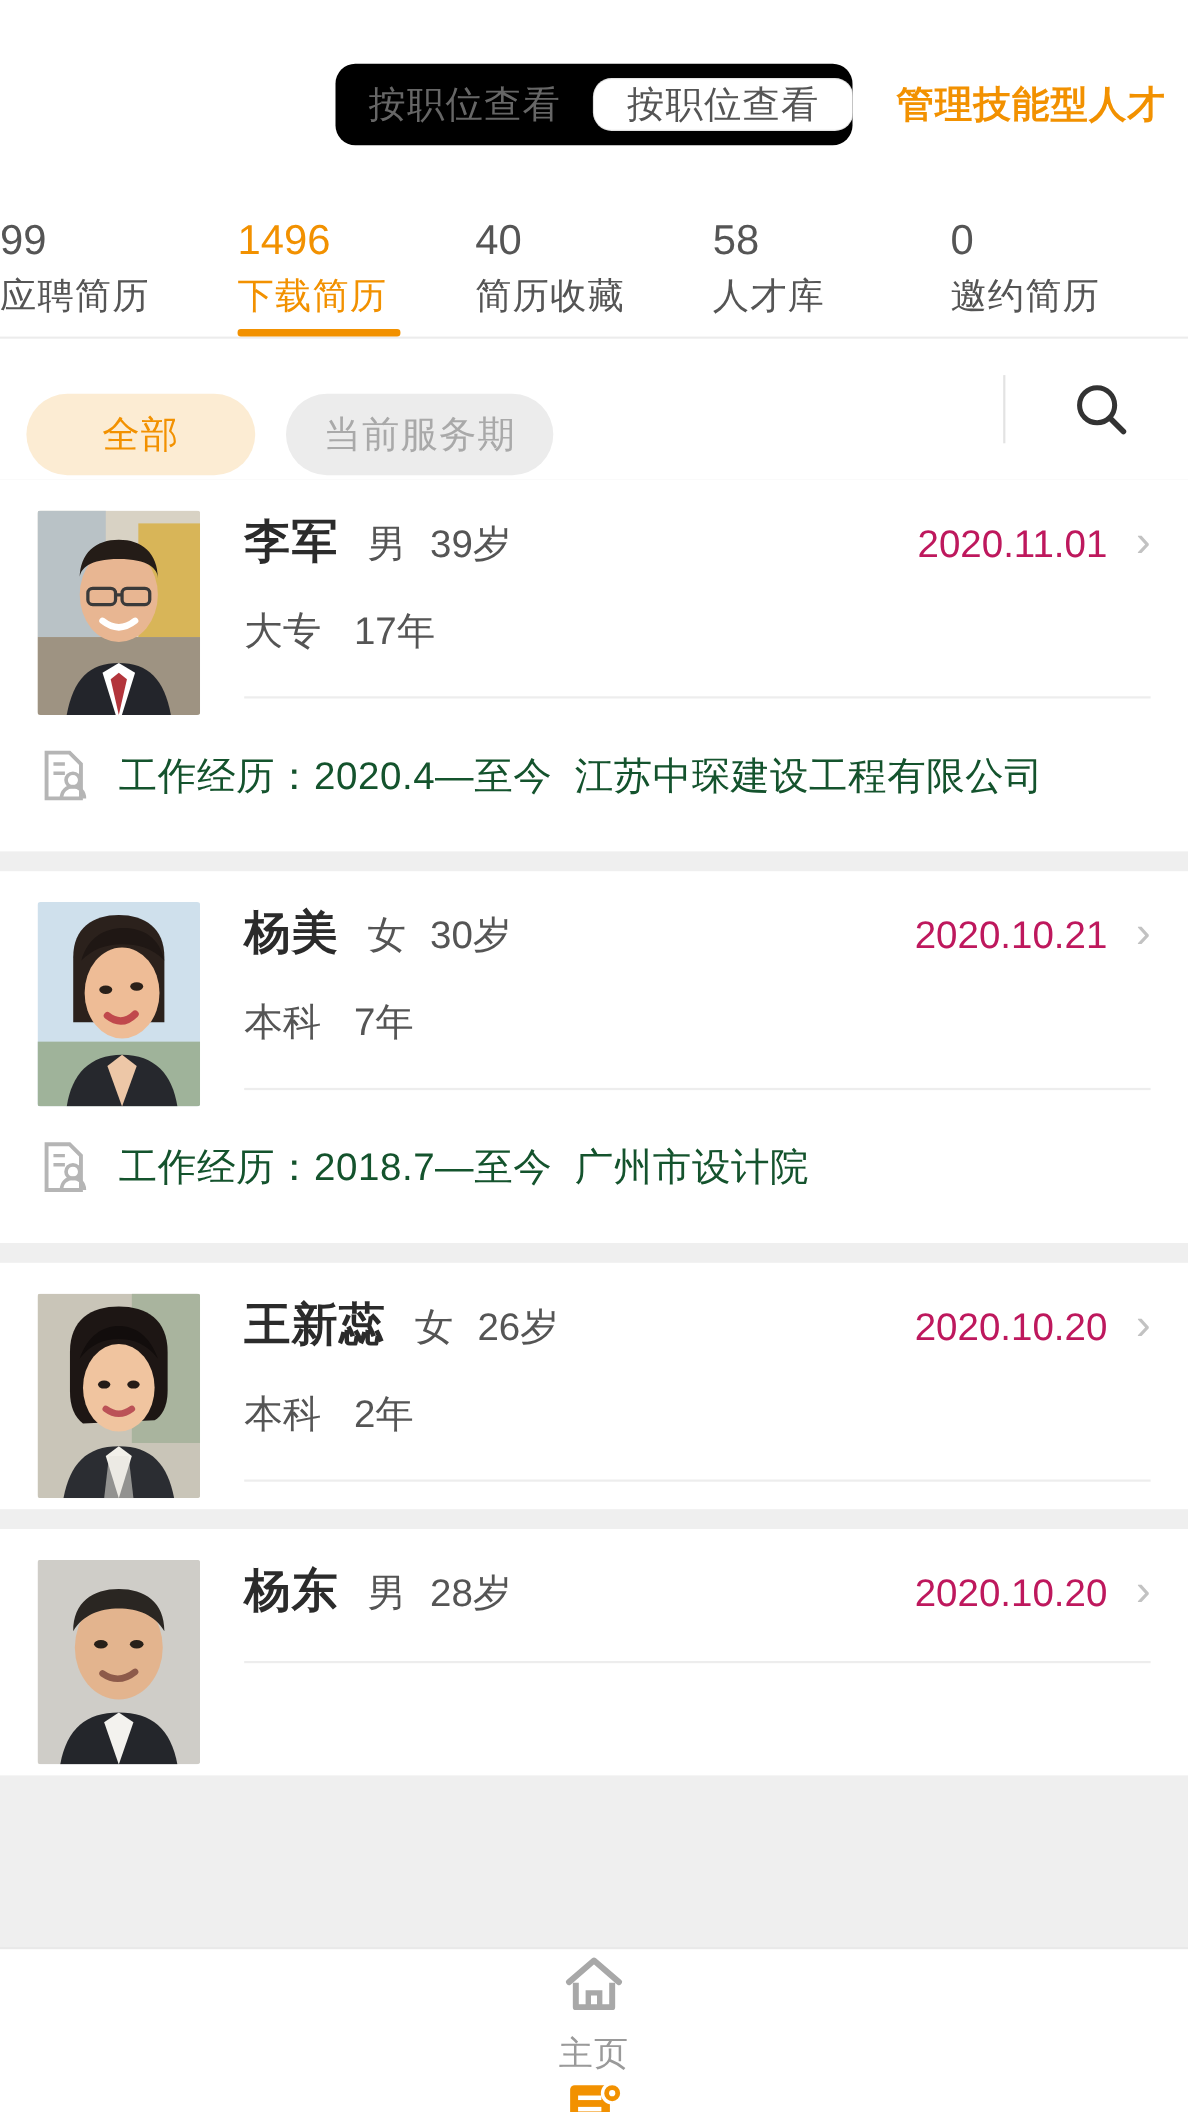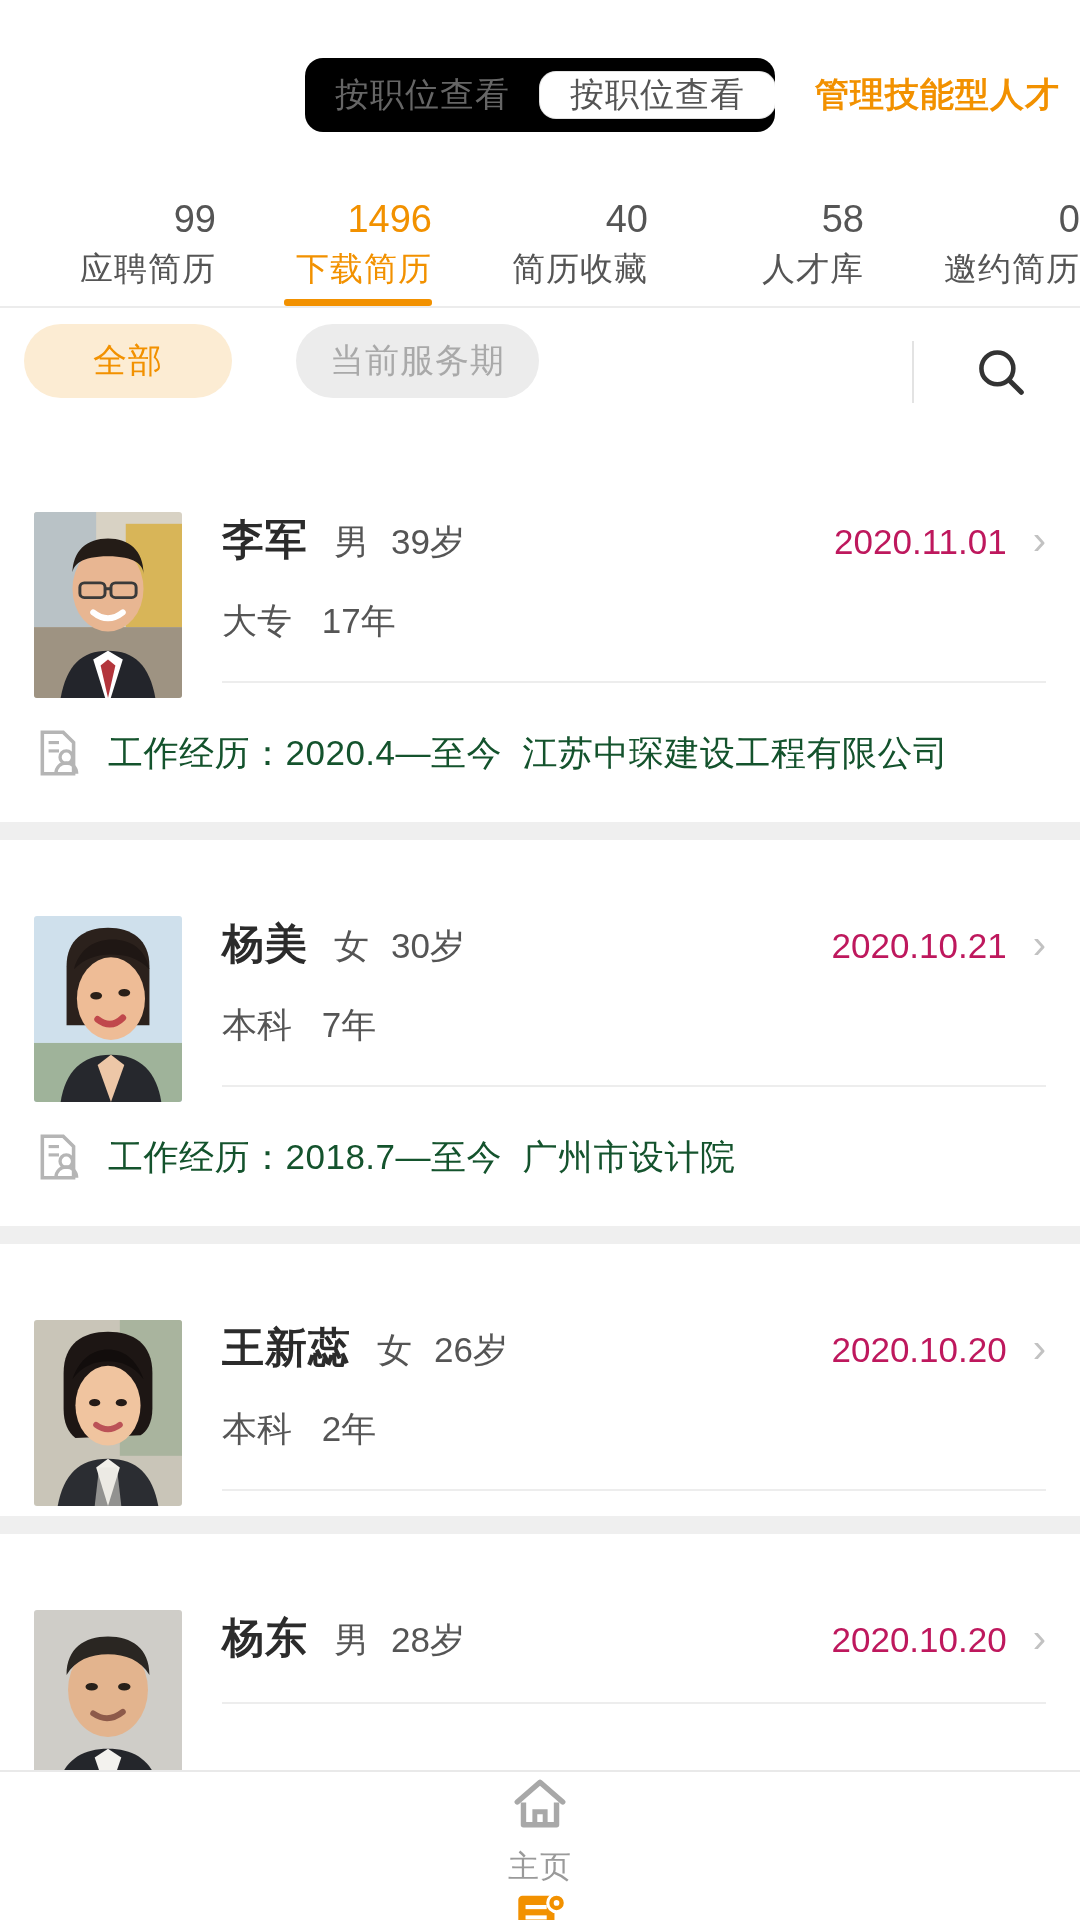--- a/index.html
+++ b/index.html
@@ -62,21 +62,21 @@
     display: flex;
     align-items: flex-end;
     height: 118px;
     border-bottom: 2px solid #ececec;
     flex: 0 0 auto;
   }
   .stat {
     flex: 1;
     display: flex;
     flex-direction: column;
-    align-items: flex-end;
+    align-items: flex-start;
     position: relative;
     height: 100%;
     justify-content: center;
     padding-bottom: 6px;
   }
   .stat .num {
     font-size: 38px;
     color: #555555;
     line-height: 1.15;
   }
@@ -95,25 +95,24 @@
     background: transparent;
     border-radius: 3px;
   }
   .stat.active .underline { background: #f29100; }
 
   
   .filterbar {
     background: #ffffff;
     height: 128px;
     display: flex;
-    align-items: flex-start;
-    padding: 16px 24px;
+    align-items: flex-end;
+    padding: 4px 24px;
     position: relative;
     flex: 0 0 auto;
-    gap: 36px;
   }
   .chip {
     height: 74px;
     min-width: 208px;
     border-radius: 37px;
     display: flex;
     align-items: center;
     justify-content: center;
     font-size: 34px;
     color: #a9a9a9;
@@ -136,21 +135,21 @@
     margin-right: 12px;
   }
 
   
   .list { flex: 1 1 auto; overflow: hidden; background: #efefef; }
   .card {
     background: #ffffff;
     margin-bottom: 18px;
     padding: 28px 34px 10px 34px;
   }
-  .card-top { display: flex; margin-top: 48px; }
+  .card-top { display: flex; }
   .avatar {
     width: 148px; height: 186px;
     flex: 0 0 auto;
     border-radius: 3px;
     overflow: hidden;
     position: relative;
   }
   .avatar svg { display: block; width: 100%; height: 100%; }
   .info { flex: 1 1 auto; padding-left: 40px; display: flex; flex-direction: column; }
   .row1 { display: flex; align-items: baseline; }

